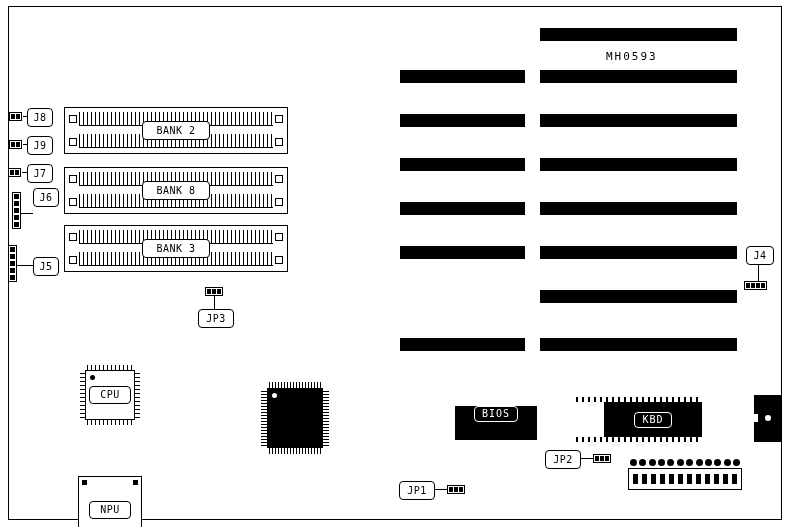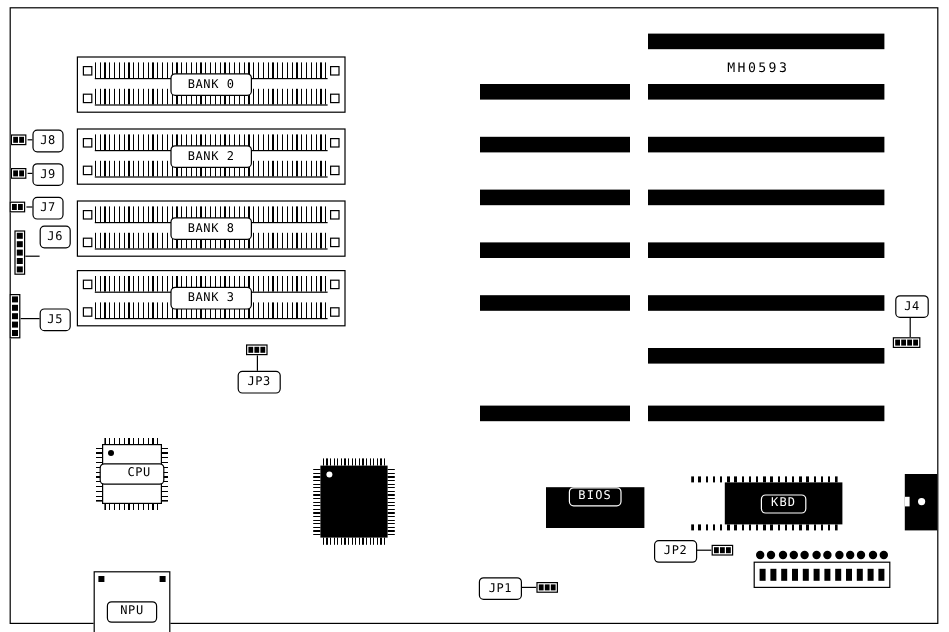--- a/index.html
+++ b/index.html
@@ -36,21 +36,21 @@
   .slot{position:absolute;height:13px;background:#000;}
 
   
   .chip-cpu{position:absolute;left:80px;top:365px;width:60px;height:60px;}
   .ticks-x{position:absolute;left:7px;right:7px;height:5px;
            background:repeating-linear-gradient(90deg,#000 0 1px,transparent 1px 4px);}
   .ticks-y{position:absolute;top:7px;bottom:7px;width:5px;
            background:repeating-linear-gradient(0deg,#000 0 1px,transparent 1px 4px);}
   .cpu-body{position:absolute;inset:5px;border:1px solid #000;background:#fff;}
   .cpu-dot{position:absolute;left:10px;top:10px;width:5px;height:5px;border-radius:50%;background:#000;}
-  .chip-cpu .tag{left:50%;top:50%;transform:translate(-50%,-50%);width:40px;height:16px;padding-left:12px;}
+  .chip-cpu .tag{left:50%;top:50%;transform:translate(-50%,-50%);width:40px;height:16px;}
 
   
   .chip-npu{position:absolute;left:78px;top:432px;width:62px;height:65px;border:1px solid #000;background:#fff;margin-top:44px;}
   .nub{position:absolute;width:5px;height:5px;background:#000;}
   .chip-npu .tag{left:50%;top:50%;transform:translate(-50%,-50%);width:40px;height:16px;}
 
   
   .chip-qfp{position:absolute;left:261px;top:382px;width:68px;height:72px;}
   .qticks-x{position:absolute;left:8px;right:8px;height:6px;
             background:repeating-linear-gradient(90deg,#000 0 1px,transparent 1px 3px);}
@@ -80,29 +80,20 @@
   .din{position:absolute;left:754px;top:395px;width:27px;height:47px;background:#000;}
   .din-notch{position:absolute;left:0;top:19px;width:4px;height:8px;background:#fff;}
   .din-dot{position:absolute;left:11px;top:20px;width:6px;height:6px;border-radius:50%;background:#fff;}
 </style>
 </head>
 <body>
 
 <div class="page">
   <div class="frame"></div>
 
-  <div class="simm" style="top:47px">
-    <div class="band bt"></div>
-    <div class="band bb"></div>
-    <div class="latch" style="left:4px;top:7px"></div>
-    <div class="latch" style="left:4px;top:30px"></div>
-    <div class="latch" style="right:4px;top:7px"></div>
-    <div class="latch" style="right:4px;top:30px"></div>
-    <div class="tag">BANK 0</div>
-  </div>
   <div class="simm" style="top:107px">
     <div class="band bt"></div>
     <div class="band bb"></div>
     <div class="latch" style="left:4px;top:7px"></div>
     <div class="latch" style="left:4px;top:30px"></div>
     <div class="latch" style="right:4px;top:7px"></div>
     <div class="latch" style="right:4px;top:30px"></div>
     <div class="tag">BANK 2</div>
   </div>
   <div class="simm" style="top:167px">

